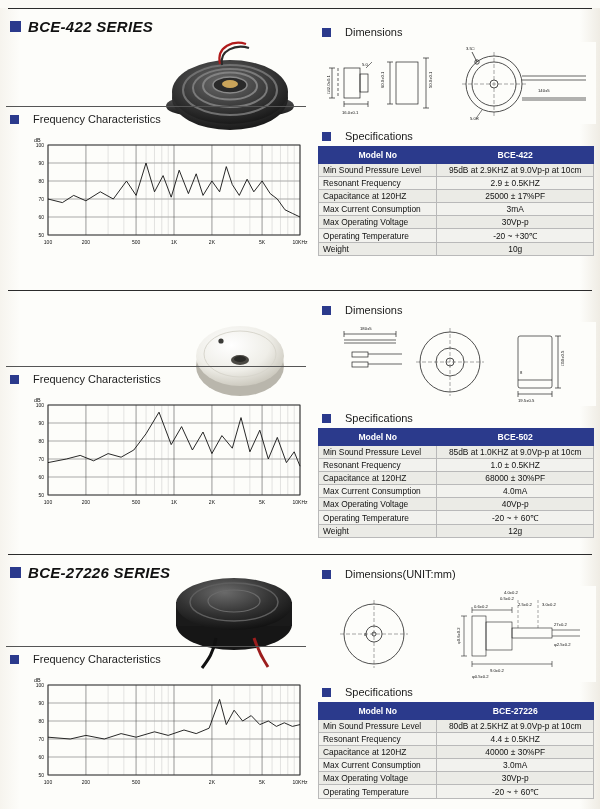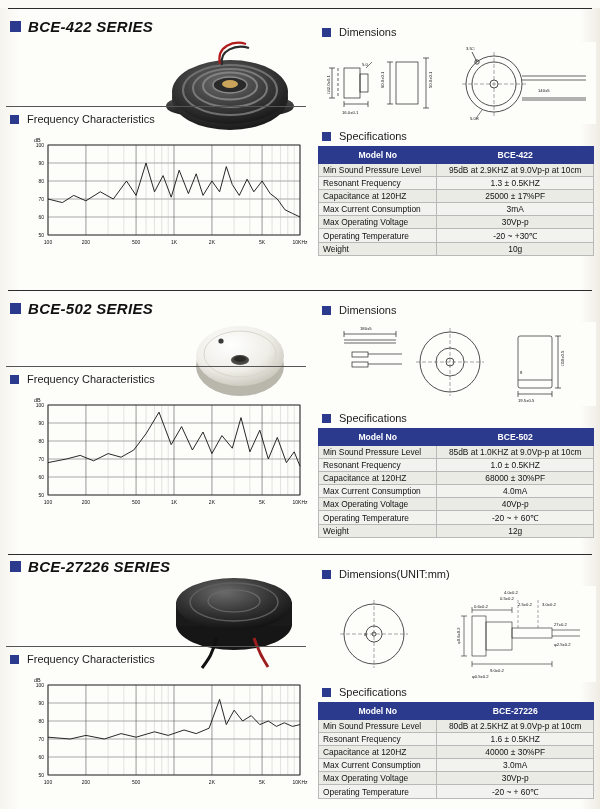--- a/index.html
+++ b/index.html
@@ -26,21 +26,21 @@
   .series-title{
     display:flex;align-items:center;gap:7px;
     font-size:15px;font-weight:bold;font-style:italic;letter-spacing:0.3px;
     padding-left:10px;
   }
   .sq{
     width:11px;height:11px;background:#2b3a8c;display:inline-block;flex:0 0 auto;
   }
   .sq-sm{width:9px;height:9px;background:#2b3a8c;display:inline-block;flex:0 0 auto;}
   .sub-title{
-    display:flex;align-items:center;gap:8px;
+    display:flex;align-items:center;gap:14px;
     font-size:11px;font-weight:normal;color:#1b1b1b;
     padding-left:10px;
   }
   .col-right{position:absolute;left:318px;top:0;width:282px;}
 
   
   table.spec{
     border-collapse:collapse;width:276px;font-size:8.4px;margin-left:0;
   }
   table.spec th{
@@ -237,21 +237,21 @@
             <tr>
           <th>Model No</th>
           <th>BCE-422</th>
         </tr>
         <tr>
               <td>Min Sound Pressure Level</td>
               <td class="v">95dB at 2.9KHZ at 9.0Vp-p at 10cm</td>
             </tr>
         <tr>
               <td>Resonant Frequency</td>
-              <td class="v">1.3 ± 0.5KHZ</td>
+              <td class="v">2.9 ± 0.5KHZ</td>
             </tr>
         <tr>
               <td>Capacitance at 120HZ</td>
               <td class="v">25000 ± 17%PF</td>
             </tr>
         <tr>
               <td>Max Current Consumption</td>
               <td class="v">3mA</td>
             </tr>
         <tr>
@@ -267,24 +267,20 @@
               <td class="v">10g</td>
             </tr>
       </tbody>
         </table>
     </div>
   </div>
 
   <div class="section" style="height:260px;">
     <hr class="hr" style="margin-top:4px;">
 
-    <div class="series-title" style="margin-top:9px;">
-      <span class="sq"></span>
-      <span>BCE-502 SERIES</span>
-    </div>
 
     <div class="photo" style="position:absolute;left:178px;top:18px;width:124px;height:96px;">
       <svg width="124" height="96" viewBox="0 0 124 96">
         <defs>
           <radialGradient id="g502" cx="40%" cy="32%" r="72%">
             <stop offset="0%" stop-color="#ffffff"></stop>
             <stop offset="60%" stop-color="#efeee8"></stop>
             <stop offset="100%" stop-color="#c9c6bb"></stop>
           </radialGradient>
         </defs>
@@ -438,21 +434,21 @@
               <td class="v">12g</td>
             </tr>
       </tbody>
         </table>
     </div>
   </div>
 
   <div class="section" style="height:266px;">
     <hr class="hr" style="margin-top:4px;">
 
-    <div class="series-title" style="margin-top:3px;">
+    <div class="series-title" style="margin-top:9px;">
       <span class="sq"></span>
       <span>BCE-27226 SERIES</span>
     </div>
 
     <div class="photo" style="position:absolute;left:158px;top:14px;width:152px;height:106px;">
       <svg width="152" height="106" viewBox="0 0 152 106">
         <defs>
           <radialGradient id="g272" cx="42%" cy="28%" r="75%">
             <stop offset="0%" stop-color="#6a6a6a"></stop>
             <stop offset="55%" stop-color="#333"></stop>
@@ -582,21 +578,21 @@
             <tr>
           <th>Model No</th>
           <th>BCE-27226</th>
         </tr>
         <tr>
               <td>Min Sound Pressure Level</td>
               <td class="v">80dB at 2.5KHZ at 9.0Vp-p at 10cm</td>
             </tr>
         <tr>
               <td>Resonant Frequency</td>
-              <td class="v">1.6 ± 0.5KHZ</td>
+              <td class="v">4.4 ± 0.5KHZ</td>
             </tr>
         <tr>
               <td>Capacitance at 120HZ</td>
               <td class="v">40000 ± 30%PF</td>
             </tr>
         <tr>
               <td>Max Current Consumption</td>
               <td class="v">3.0mA</td>
             </tr>
         <tr>

